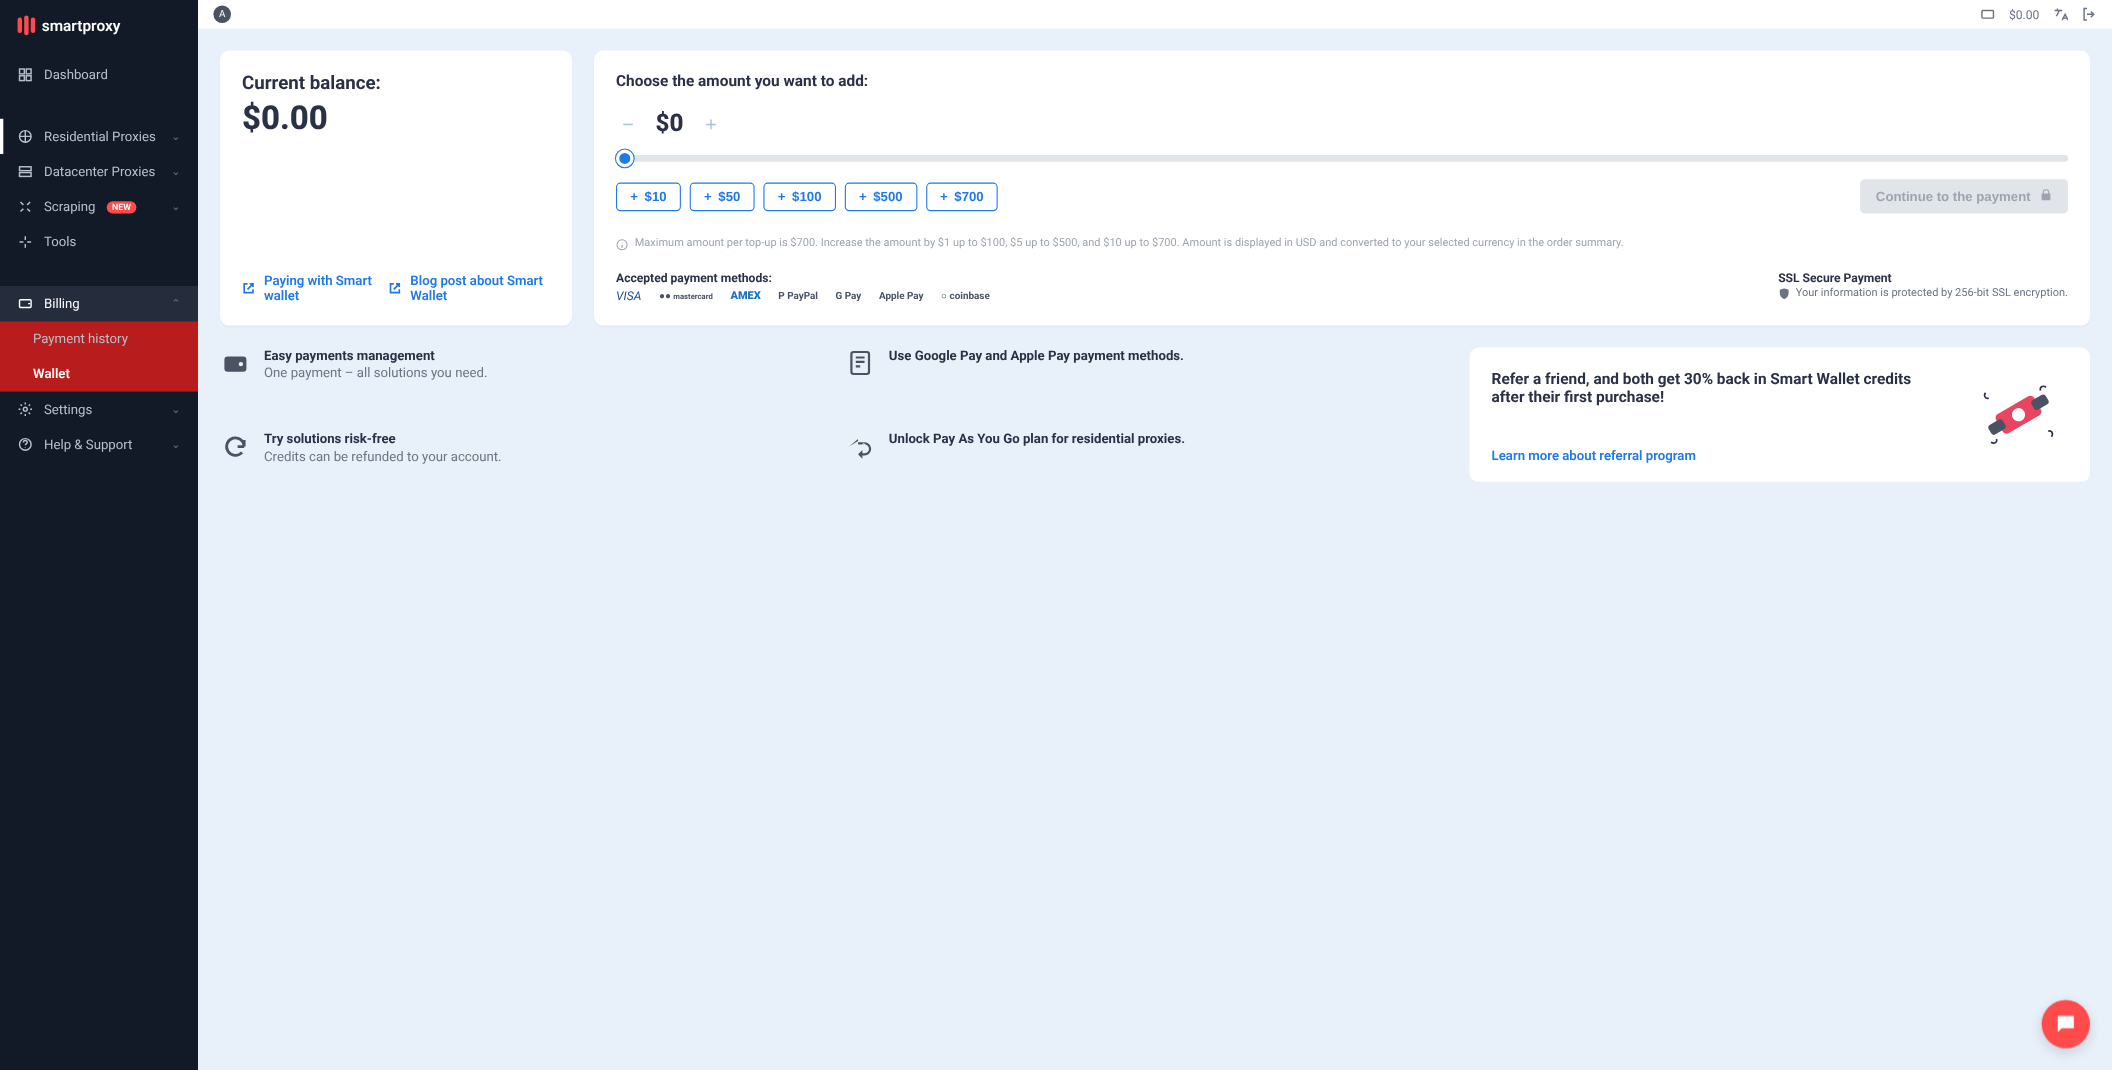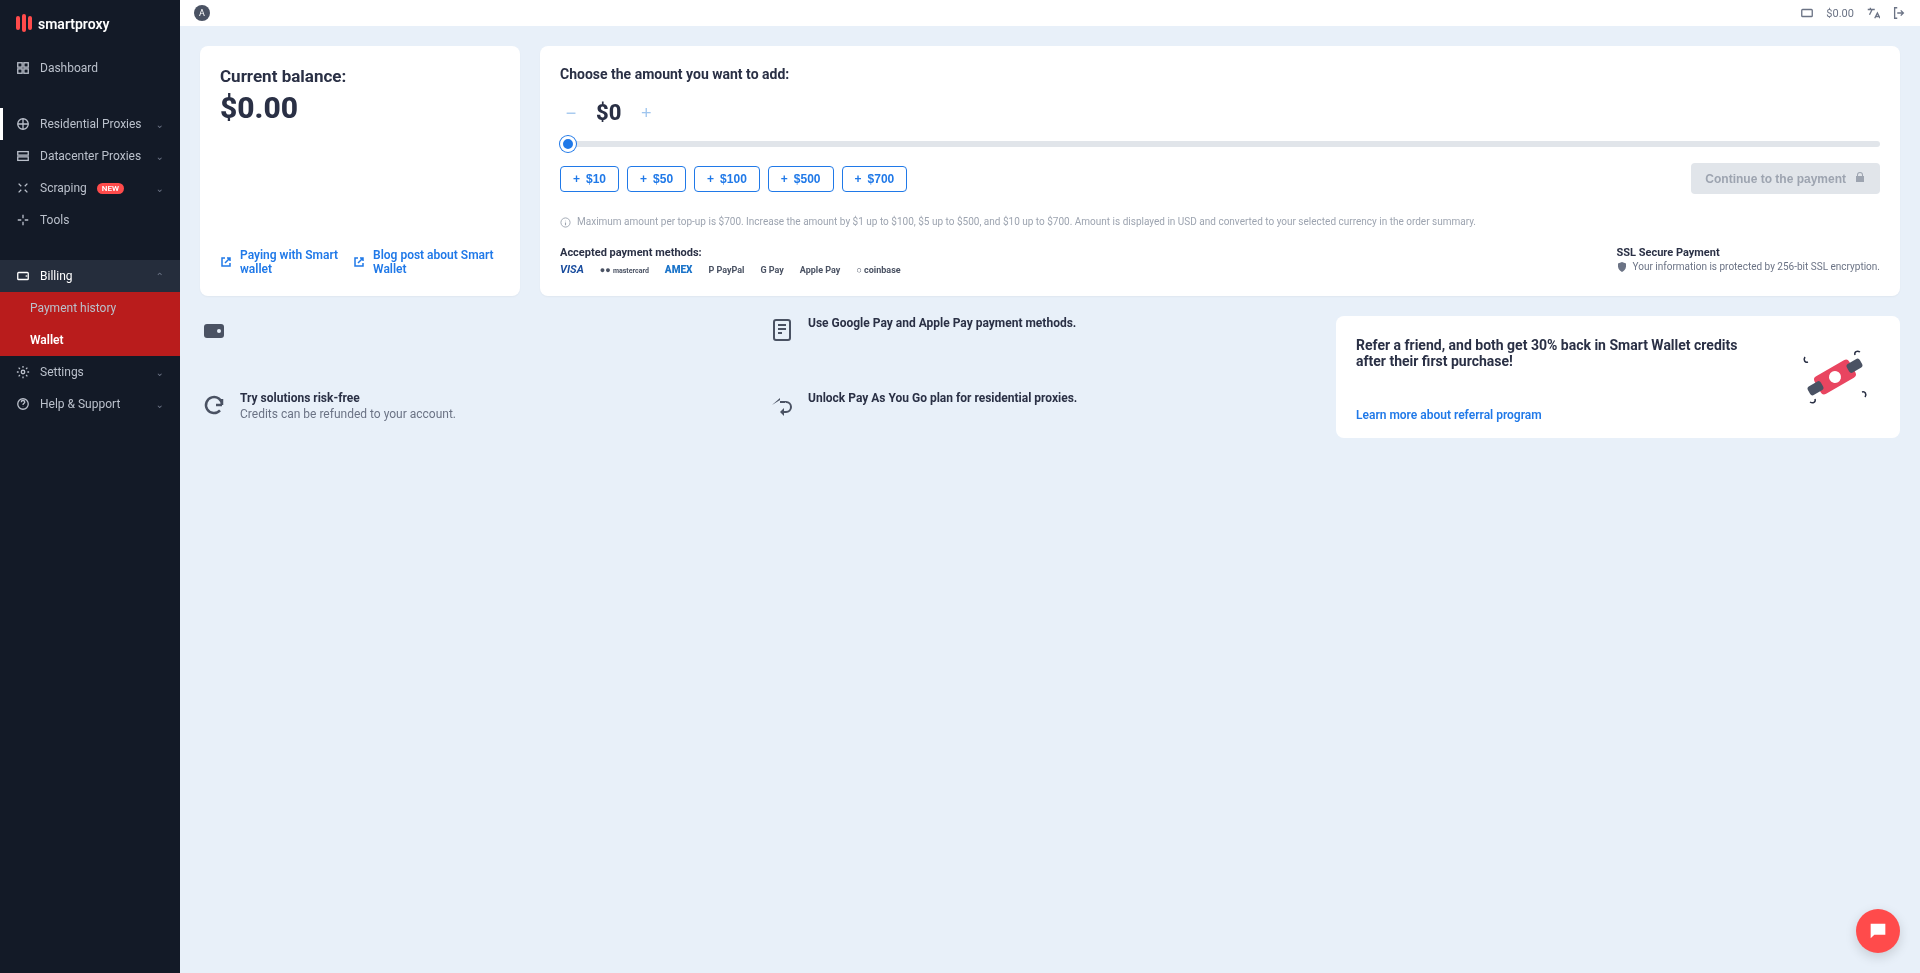--- a/index.html
+++ b/index.html
@@ -59,21 +59,21 @@
 .continue-btn svg { width: 12px; height: 12px; }
 
 .fine-print { display: flex; gap: 6px; font-size: 10px; color: #9da4b0; margin-bottom: 18px; }
 .info-icon { width: 11px; height: 11px; flex-shrink: 0; margin-top: 1px; }
 
 .payment-footer { display: flex; justify-content: space-between; gap: 20px; }
 .accepted { }
 .accepted-title { font-size: 11px; font-weight: 700; margin-bottom: 4px; }
 .pay-logos { display: flex; gap: 16px; align-items: center; }
 .pay-logo { font-size: 9px; color: #4a5263; font-weight: 700; }
-.pay-logo.visa { color: #1a4d9e; font-style: italic; font-weight: 700; font-size: 11px; }
+.pay-logo.visa { color: #1a4d9e; font-style: italic; font-weight: 400; font-size: 11px; }
 .pay-logo.amex { color: #1a73c9; font-weight: 900; font-size: 10px; }
 .ssl { text-align: left; }
 .ssl-title { font-size: 11px; font-weight: 700; margin-bottom: 2px; }
 .ssl-desc { font-size: 10px; color: #6b7385; display: flex; align-items: center; gap: 6px; }
 .shield-icon { width: 10px; height: 10px; color: #6b7385; }
 
 
 .row2 { display: flex; gap: 20px; }
 .features { flex: 1; display: grid; grid-template-columns: 1fr 1fr; gap: 30px 20px; }
 .feature { display: flex; gap: 12px; }
@@ -342,20 +342,24 @@
 
       <div class="row2">
         <div class="features">
           <div class="feature">
             <span class="feat-icon">
               <svg viewBox="0 0 24 24" width="24" height="24" fill="currentColor">
                   <rect x="2" y="6" width="20" height="14" rx="3"></rect>
                   <circle cx="17" cy="13" r="2" fill="#e8f0f9"></circle>
                 </svg>
             </span>
+            <div>
+              <div class="feat-title">Easy payments management</div>
+              <div class="feat-desc">One payment – all solutions you need.</div>
+            </div>
           </div>
           <div class="feature">
             <span class="feat-icon">
               <svg viewBox="0 0 24 24" width="24" height="24" fill="none" stroke="currentColor" stroke-width="2">
                   <rect x="4" y="2" width="16" height="20" rx="2"></rect>
                   <path d="M8 7h8M8 11h8M8 15h4"></path>
                 </svg>
             </span>
             <div>
               <div class="feat-title">Use Google Pay and Apple Pay payment methods.</div>

